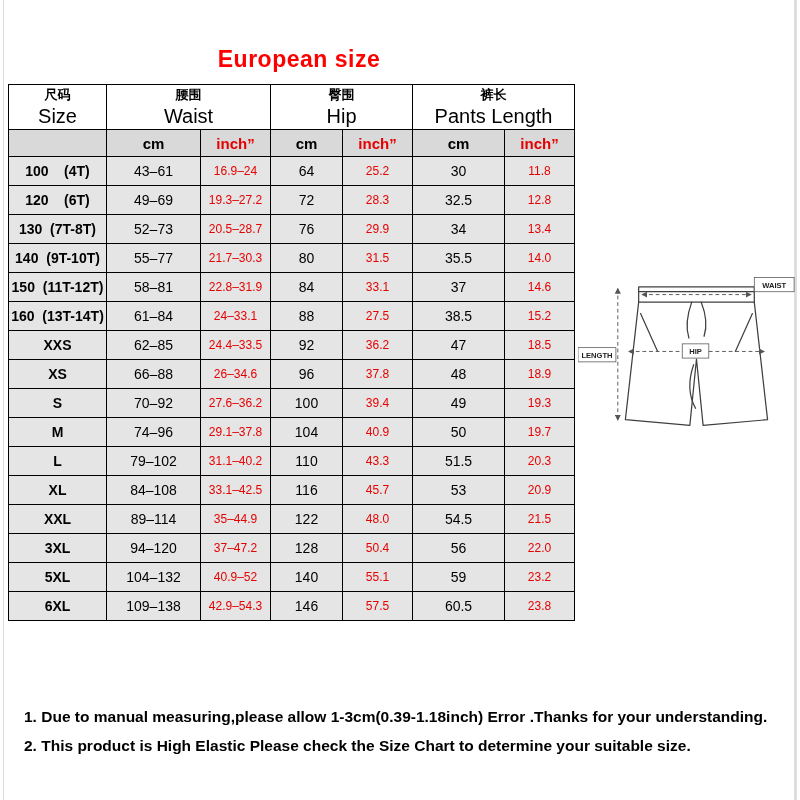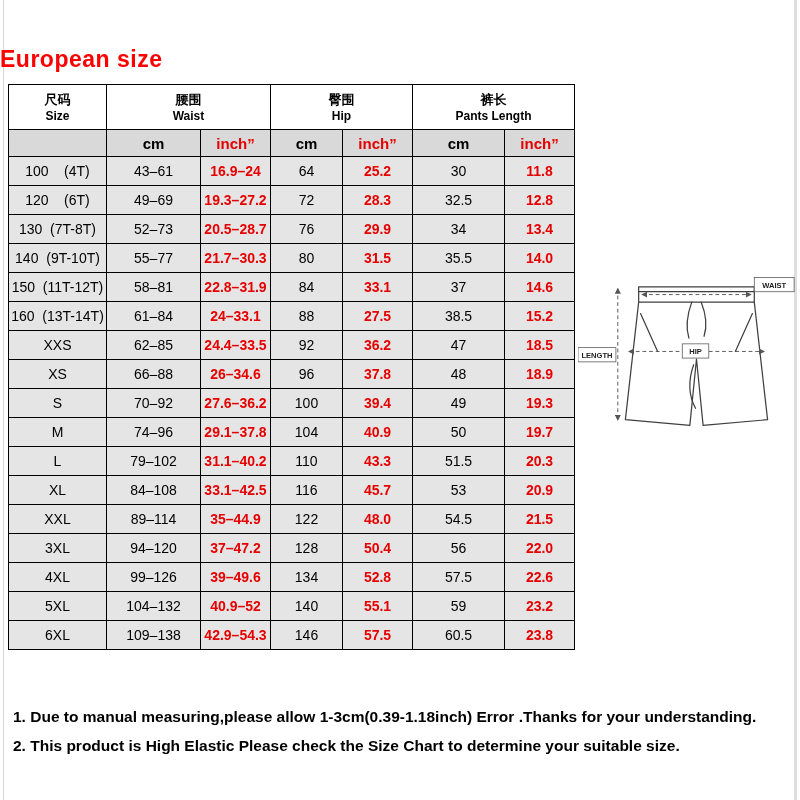--- a/index.html
+++ b/index.html
@@ -6,57 +6,58 @@
   .page {
     position:relative; width:800px; height:800px; background:#ffffff;
     font-family:"Liberation Sans", sans-serif; overflow:hidden; color:#000;
   }
   .edge { position:absolute; top:0; height:800px; background:#d9d9d9; }
   .edge-left { left:3px; width:1px; }
   .edge-right { right:3px; width:3px; background:#dedede; }
 
   .title {
     position:absolute; top:46px; left:0; width:582px; margin:0;
-    text-align:left; color:#ff0000; font-size:23px; font-weight:bold;
+    text-align:center; color:#ff0000; font-size:23px; font-weight:bold;
     letter-spacing:0.5px;
+    padding-left:8px;
   }
 
   table.size-table {
     position:absolute; top:84px; left:8px; width:566px;
     border-collapse:collapse; table-layout:fixed; background:#e5e5e5;
   }
   .size-table th, .size-table td {
     border:1px solid #000; text-align:center; vertical-align:middle; padding:0 1px;
   }
   .col-size{width:98px}.col-wcm{width:94px}.col-winch{width:70px}
   .col-hcm{width:72px}.col-hinch{width:70px}.col-lcm{width:92px}.col-linch{width:70px}
 
   .hrow1 th { height:44px; background:#fff; }
   .hrow1 .cn { font-size:13px; font-weight:700; line-height:1.35; }
-  .hrow1 .en { font-size:12px; font-weight:700; line-height:1.2; }
+  .hrow1 .en { font-size:20px; font-weight:400; line-height:1.2; }
 
   .hrow2 th { height:26px; background:#d9d9d9; font-size:15px; font-weight:700; }
   .hrow2 .inch-h { color:#e60000; }
 
   tbody td { height:28px; font-size:14px; }
-  td.size-cell { font-weight:400; white-space:pre; }
+  td.size-cell { font-weight:700; white-space:pre; }
   td.cm  { color:#000; font-weight:400; font-size:14px; }
-  td.inch { color:#e60000; font-weight:700; font-size:14px; }
+  td.inch { color:#e60000; font-weight:400; font-size:12px; }
 
   .diagram {
     position:absolute; left:578px; top:268px; width:218px; height:208px;
   }
   .ln   { fill:none; stroke:#3f3f3f; stroke-width:1.3; stroke-linejoin:round; stroke-linecap:round; }
   .dash { fill:none; stroke:#555; stroke-width:1; stroke-dasharray:4,3; }
   .lblbox { fill:#ffffff; stroke:#555; stroke-width:0.8; }
   .lbl { font-size:8px; font-weight:bold; fill:#222; text-anchor:middle;
          font-family:"Liberation Sans",sans-serif; }
 
   .notes { position:absolute; left:13px; top:706px; width:778px; }
-  .notes p { margin:0 0 7px 0; font-size:15.5px; font-weight:700; line-height:1.45; }
+  .notes p { margin:0 0 7px 11px; font-size:15.5px; font-weight:700; line-height:1.45; }
 </style>
 </head>
 <body>
 
 <div class="page">
 
   <div class="edge edge-left"></div>
   <div class="edge edge-right"></div>
 
   <h1 class="title">European size</h1>
@@ -221,29 +222,20 @@
         <tr>
       <td class="size-cell">3XL</td>
       <td class="cm">94–120</td>
       <td class="inch">37–47.2</td>
       <td class="cm">128</td>
       <td class="inch">50.4</td>
       <td class="cm">56</td>
       <td class="inch">22.0</td>
     </tr>
         <tr>
-      <td class="size-cell">4XL</td>
-      <td class="cm">99–126</td>
-      <td class="inch">39–49.6</td>
-      <td class="cm">134</td>
-      <td class="inch">52.8</td>
-      <td class="cm">57.5</td>
-      <td class="inch">22.6</td>
-    </tr>
-        <tr>
       <td class="size-cell">5XL</td>
       <td class="cm">104–132</td>
       <td class="inch">40.9–52</td>
       <td class="cm">140</td>
       <td class="inch">55.1</td>
       <td class="cm">59</td>
       <td class="inch">23.2</td>
     </tr>
         <tr>
       <td class="size-cell">6XL</td>

